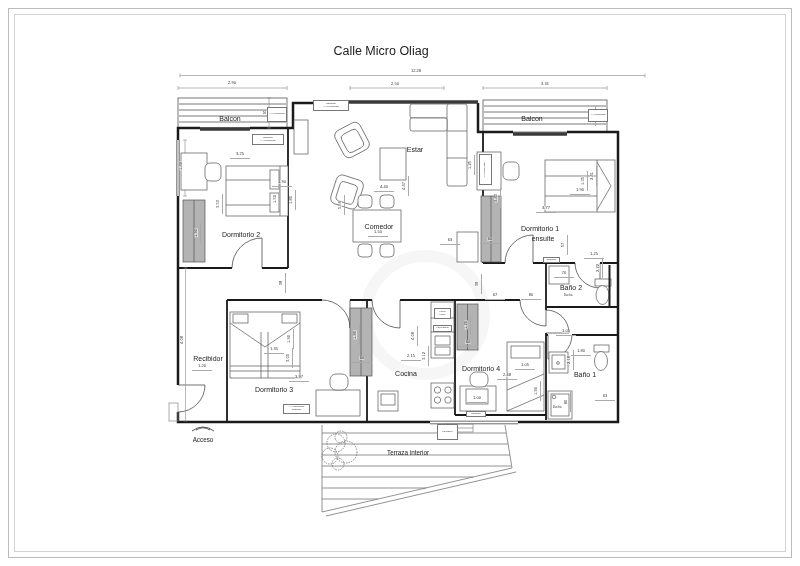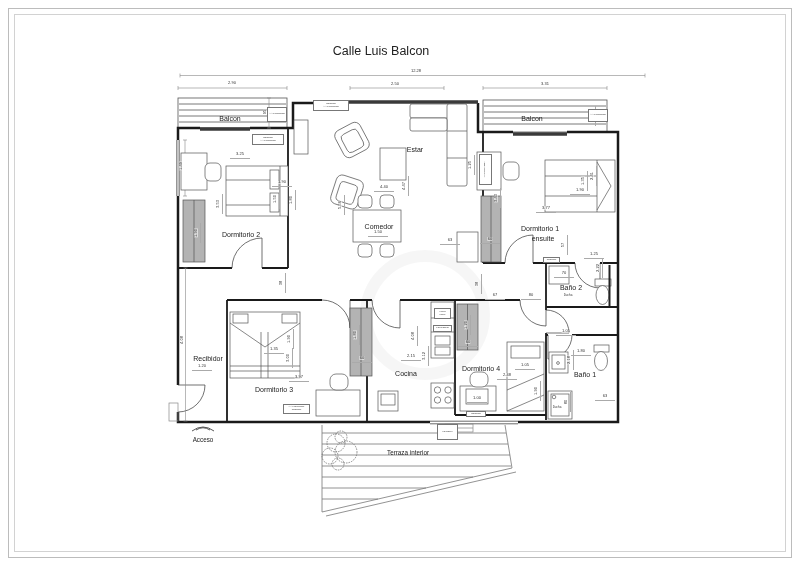--- a/index.html
+++ b/index.html
@@ -26,21 +26,21 @@
   .equip.vert span{transform:rotate(-90deg);white-space:nowrap;}
   .equip.noborder{border:none;background:transparent;font-size:3px;}
 </style>
 </head>
 <body>
 
 <div id="page">
   <div class="frame-outer"></div>
   <div class="frame-inner"></div>
 
-  <div id="plan-title">Calle Luis Balcon</div>
+  <div id="plan-title">Calle Micro Oliag</div>
   <div id="watermark-ring"></div>
 
   <svg class="plan" width="800" height="566" viewBox="0 0 800 566">
 
     <g stroke="#555" stroke-width="0.8" fill="none">
       <rect x="178" y="98" width="109" height="30"></rect>
       <path d="M179,104 H286 M179,110 H286 M179,116 H286 M179,122 H286"></path>
       <rect x="483" y="100" width="124" height="32"></rect>
       <path d="M484,106 H606 M484,112 H606 M484,118 H606 M484,124 H606"></path>
     </g>

